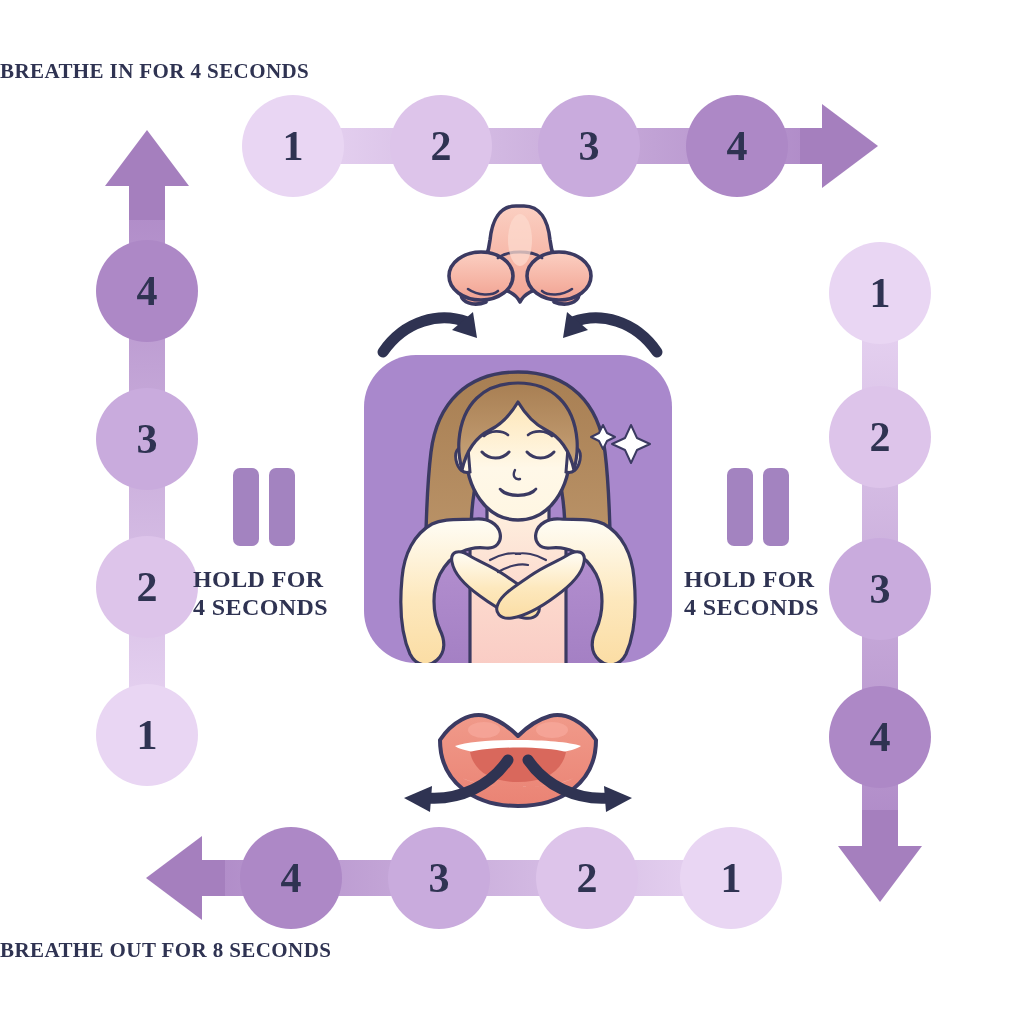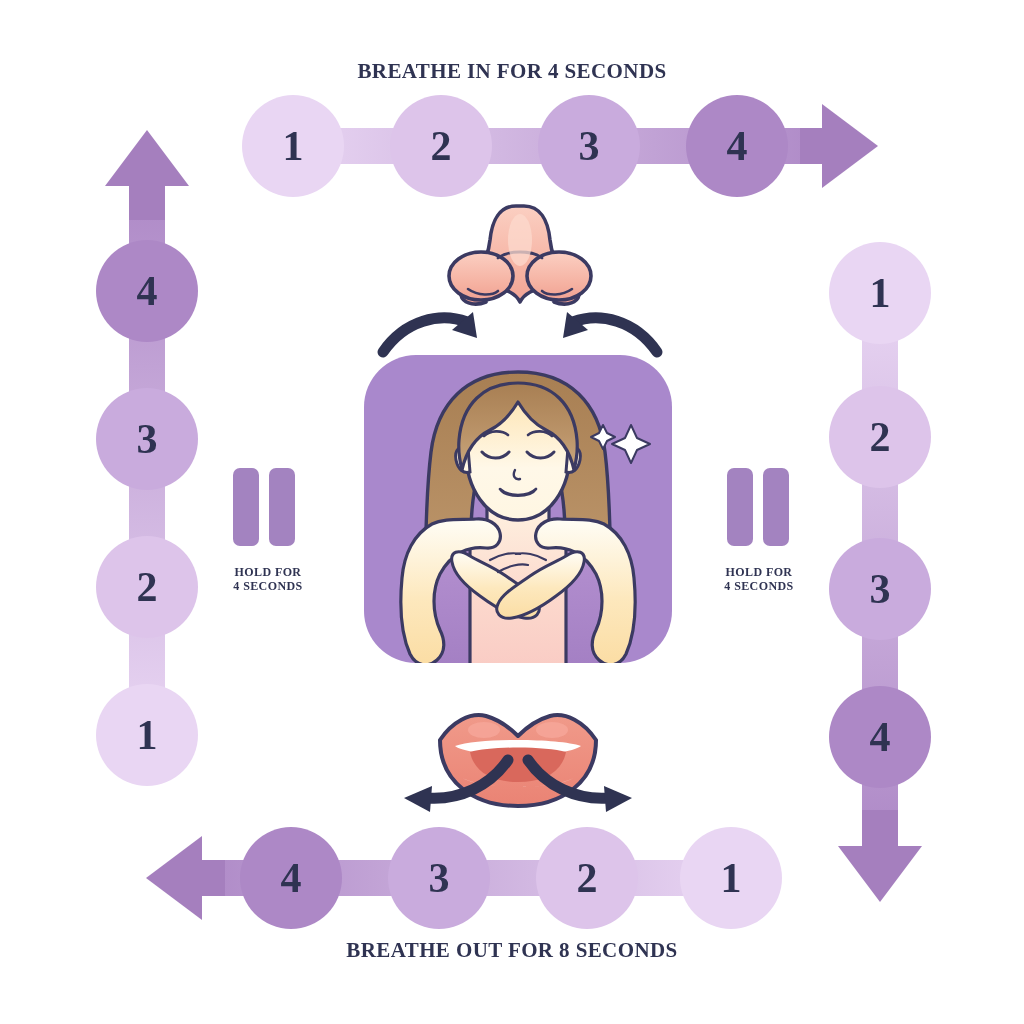--- a/index.html
+++ b/index.html
@@ -26,36 +26,35 @@
     top: 0;
     width: 1024px;
     height: 1024px;
   }
   .lbl {
     position: absolute;
     color: #2f3352;
     font-family: "Liberation Serif", serif;
     font-weight: 700;
     letter-spacing: 0.4px;
-    text-align: center;
     white-space: nowrap;
     line-height: 1.18;
   }
   .lbl-top {
     left: 0; right: 0;
     top: 59px;
     font-size: 21px;
   }
   .lbl-bottom {
     left: 0; right: 0;
     top: 938px;
     font-size: 21px;
   }
   .lbl-hold {
-    font-size: 12px;
+    font-size: 24px;
     white-space: normal;
     width: 150px;
   }
   .lbl-hold-left { left: 193px; top: 565px; }
   .lbl-hold-right { left: 684px; top: 565px; }
   .num {
     position: absolute;
     color: #2f3352;
     font-family: "Liberation Serif", serif;
     font-weight: 700;

